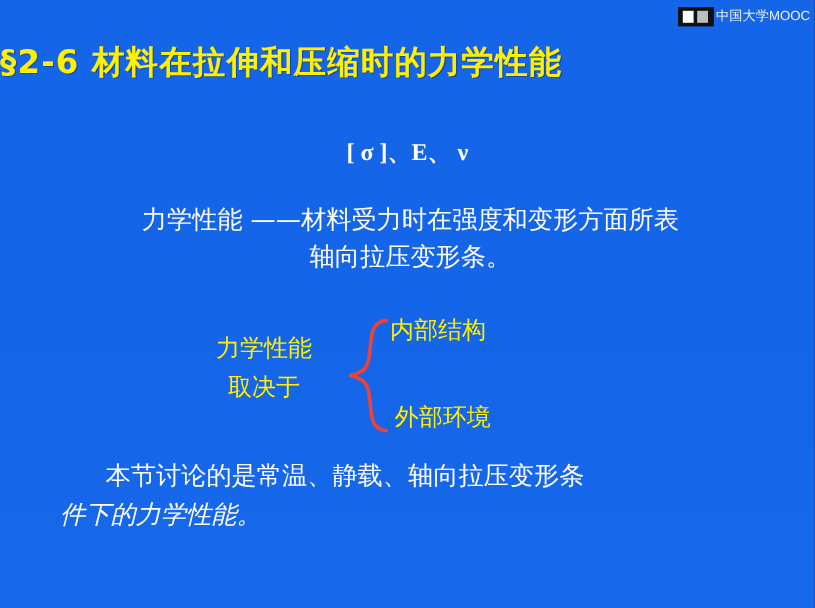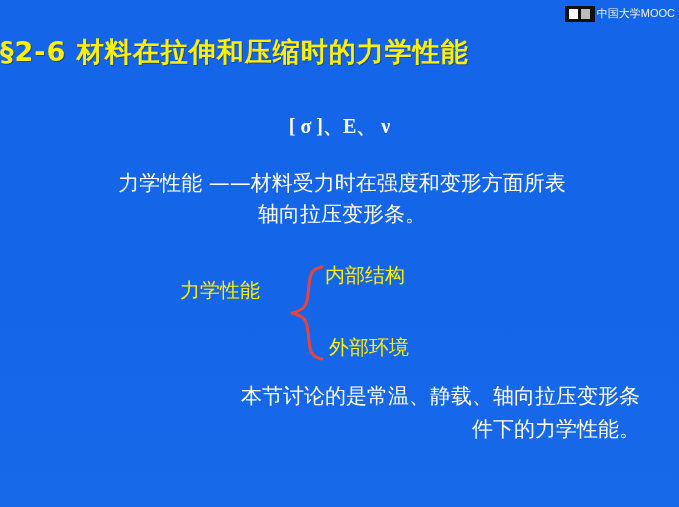--- a/index.html
+++ b/index.html
@@ -146,24 +146,23 @@
   }
   .para2 {
     position: absolute;
     top: 380px;
     left: 50px;
     width: 590px;
     color: #FFFFFF;
     font-size: 21px;
     line-height: 33px;
     font-family: "DejaVu Sans", sans-serif;
-    text-align: right;
   }
   .para2 .p1 { display: block; text-indent: 38px; white-space: nowrap; }
-  .para2 .p2 { display: block; white-space: nowrap; }
+  .para2 .p2 { display: block; white-space: nowrap; font-style: italic; }
 </style>
 </head>
 <body>
 
 <div class="slide">
 
   <div class="mooc-logo">
     <span class="mooc-mark"></span>
     <span class="mooc-text">中国大学MOOC</span>
   </div>
@@ -173,20 +172,21 @@
   <div class="symbols">[ σ ]、E、 ν</div>
 
   <div class="para1">
     <span class="l1">力学性能 ——材料受力时在强度和变形方面所表</span>
     <span class="l2">轴向拉压变形条。</span>
   </div>
 
   <div class="mid-group">
     <div class="mid-left">
       <span class="ml1">力学性能</span>
+      <span class="ml2">取决于</span>
     </div>
 
     <svg class="brace" viewBox="0 0 36 98">
       <path d="M34 3 C20 5, 22 16, 20 30 C19 42, 16 46, 4 49 C16 52, 19 56, 20 68 C22 82, 20 93, 34 95" fill="none" stroke="#E8443A" stroke-width="3" stroke-linecap="round" stroke-linejoin="round"></path>
     </svg>
 
     <div class="mid-right-1">内部结构</div>
     <div class="mid-right-2">外部环境</div>
   </div>
 

